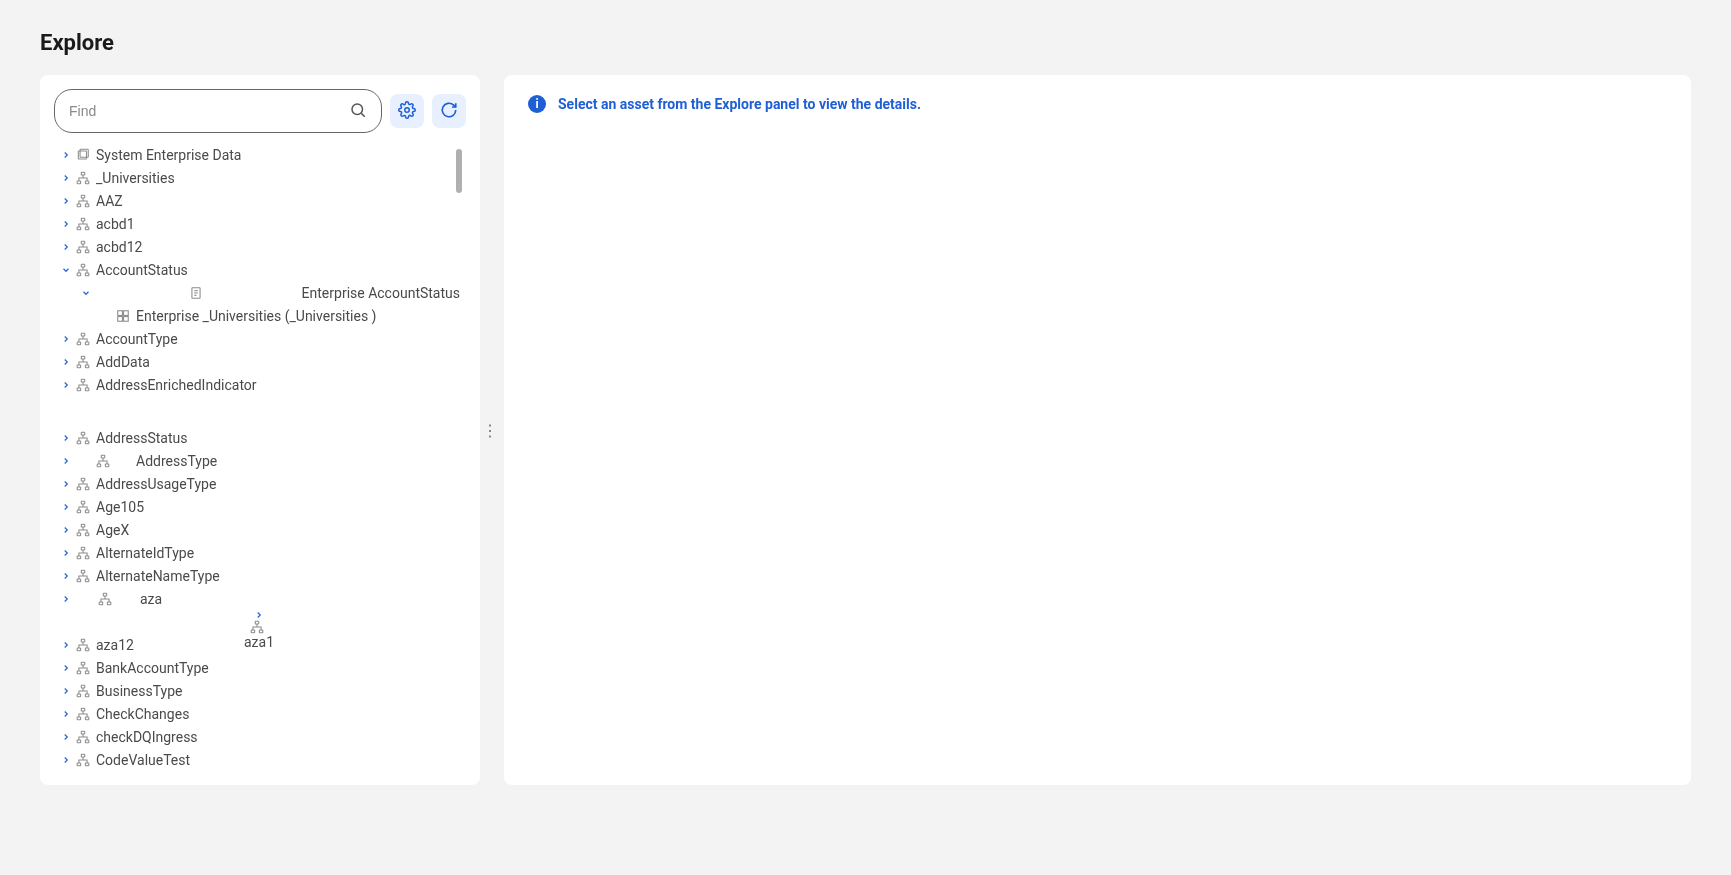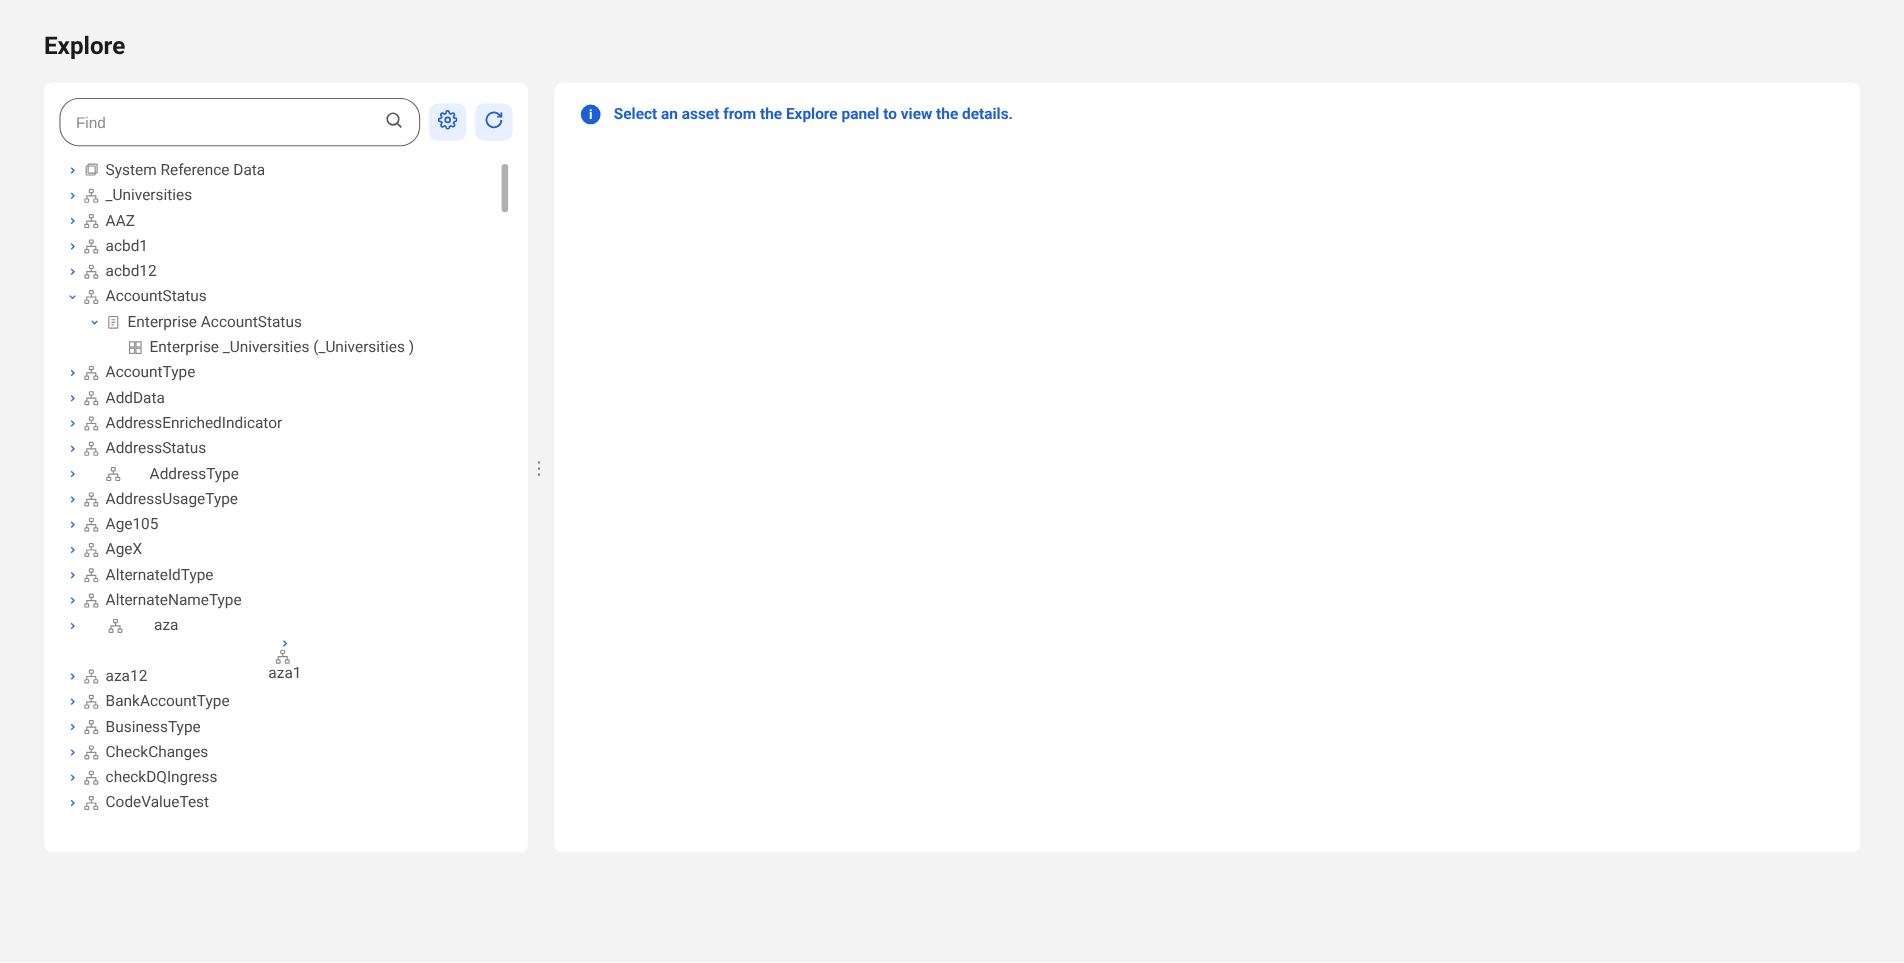--- a/index.html
+++ b/index.html
@@ -188,21 +188,21 @@
                 <svg width="10" height="10" viewBox="0 0 24 24" fill="none" stroke="currentColor" stroke-width="3">
                   <polyline points="9 6 15 12 9 18"></polyline>
                 </svg>
               </span>
               <span class="node-icon">
                 <svg width="14" height="14" viewBox="0 0 24 24" fill="none" stroke="currentColor" stroke-width="1.8">
                   <rect x="4" y="5" width="14" height="14" rx="1"></rect>
                   <rect x="7" y="2" width="14" height="14" rx="1"></rect>
                 </svg>
               </span>
-              <span class="node-label">System Reference Data</span>
+              <span class="node-label">System Enterprise Data</span>
             </div>
             <div class="tree-row" style="padding-left: 4px;">
               <span class="chev">
                 <svg width="10" height="10" viewBox="0 0 24 24" fill="none" stroke="currentColor" stroke-width="3">
                   <polyline points="9 6 15 12 9 18"></polyline>
                 </svg>
               </span>
               <span class="node-icon">
                 <svg width="14" height="14" viewBox="0 0 24 24" fill="none" stroke="currentColor" stroke-width="1.8">
                   <rect x="9" y="2" width="6" height="5" rx="1"></rect>
@@ -270,21 +270,21 @@
               <span class="node-icon">
                 <svg width="14" height="14" viewBox="0 0 24 24" fill="none" stroke="currentColor" stroke-width="1.8">
                   <rect x="9" y="2" width="6" height="5" rx="1"></rect>
                   <rect x="2" y="17" width="6" height="5" rx="1"></rect>
                   <rect x="16" y="17" width="6" height="5" rx="1"></rect>
                   <path d="M12 7v5M12 12H5v5M12 12h7v5"></path>
                 </svg>
               </span>
               <span class="node-label">AccountStatus</span>
             </div>
-            <div class="tree-row" style="padding-left: 24px;">
+            <div class="tree-row" style="padding-left: 24px; justify-content: space-between;">
               <span class="chev">
                 <svg width="10" height="10" viewBox="0 0 24 24" fill="none" stroke="currentColor" stroke-width="3">
                   <polyline points="6 9 12 15 18 9"></polyline>
                 </svg>
               </span>
               <span class="node-icon">
                 <svg width="14" height="14" viewBox="0 0 24 24" fill="none" stroke="currentColor" stroke-width="1.8">
                   <rect x="5" y="3" width="14" height="18" rx="1"></rect>
                   <line x1="9" y1="8" x2="15" y2="8"></line>
                   <line x1="9" y1="12" x2="15" y2="12"></line>
@@ -346,21 +346,21 @@
               <span class="node-icon">
                 <svg width="14" height="14" viewBox="0 0 24 24" fill="none" stroke="currentColor" stroke-width="1.8">
                   <rect x="9" y="2" width="6" height="5" rx="1"></rect>
                   <rect x="2" y="17" width="6" height="5" rx="1"></rect>
                   <rect x="16" y="17" width="6" height="5" rx="1"></rect>
                   <path d="M12 7v5M12 12H5v5M12 12h7v5"></path>
                 </svg>
               </span>
               <span class="node-label">AddressEnrichedIndicator</span>
             </div>
-            <div class="tree-row" style="padding-left: 4px;">
+            <div class="tree-row" style="padding-left: 4px; margin-top: 30px;">
               <span class="chev">
                 <svg width="10" height="10" viewBox="0 0 24 24" fill="none" stroke="currentColor" stroke-width="3">
                   <polyline points="9 6 15 12 9 18"></polyline>
                 </svg>
               </span>
               <span class="node-icon">
                 <svg width="14" height="14" viewBox="0 0 24 24" fill="none" stroke="currentColor" stroke-width="1.8">
                   <rect x="9" y="2" width="6" height="5" rx="1"></rect>
                   <rect x="2" y="17" width="6" height="5" rx="1"></rect>
                   <rect x="16" y="17" width="6" height="5" rx="1"></rect>

